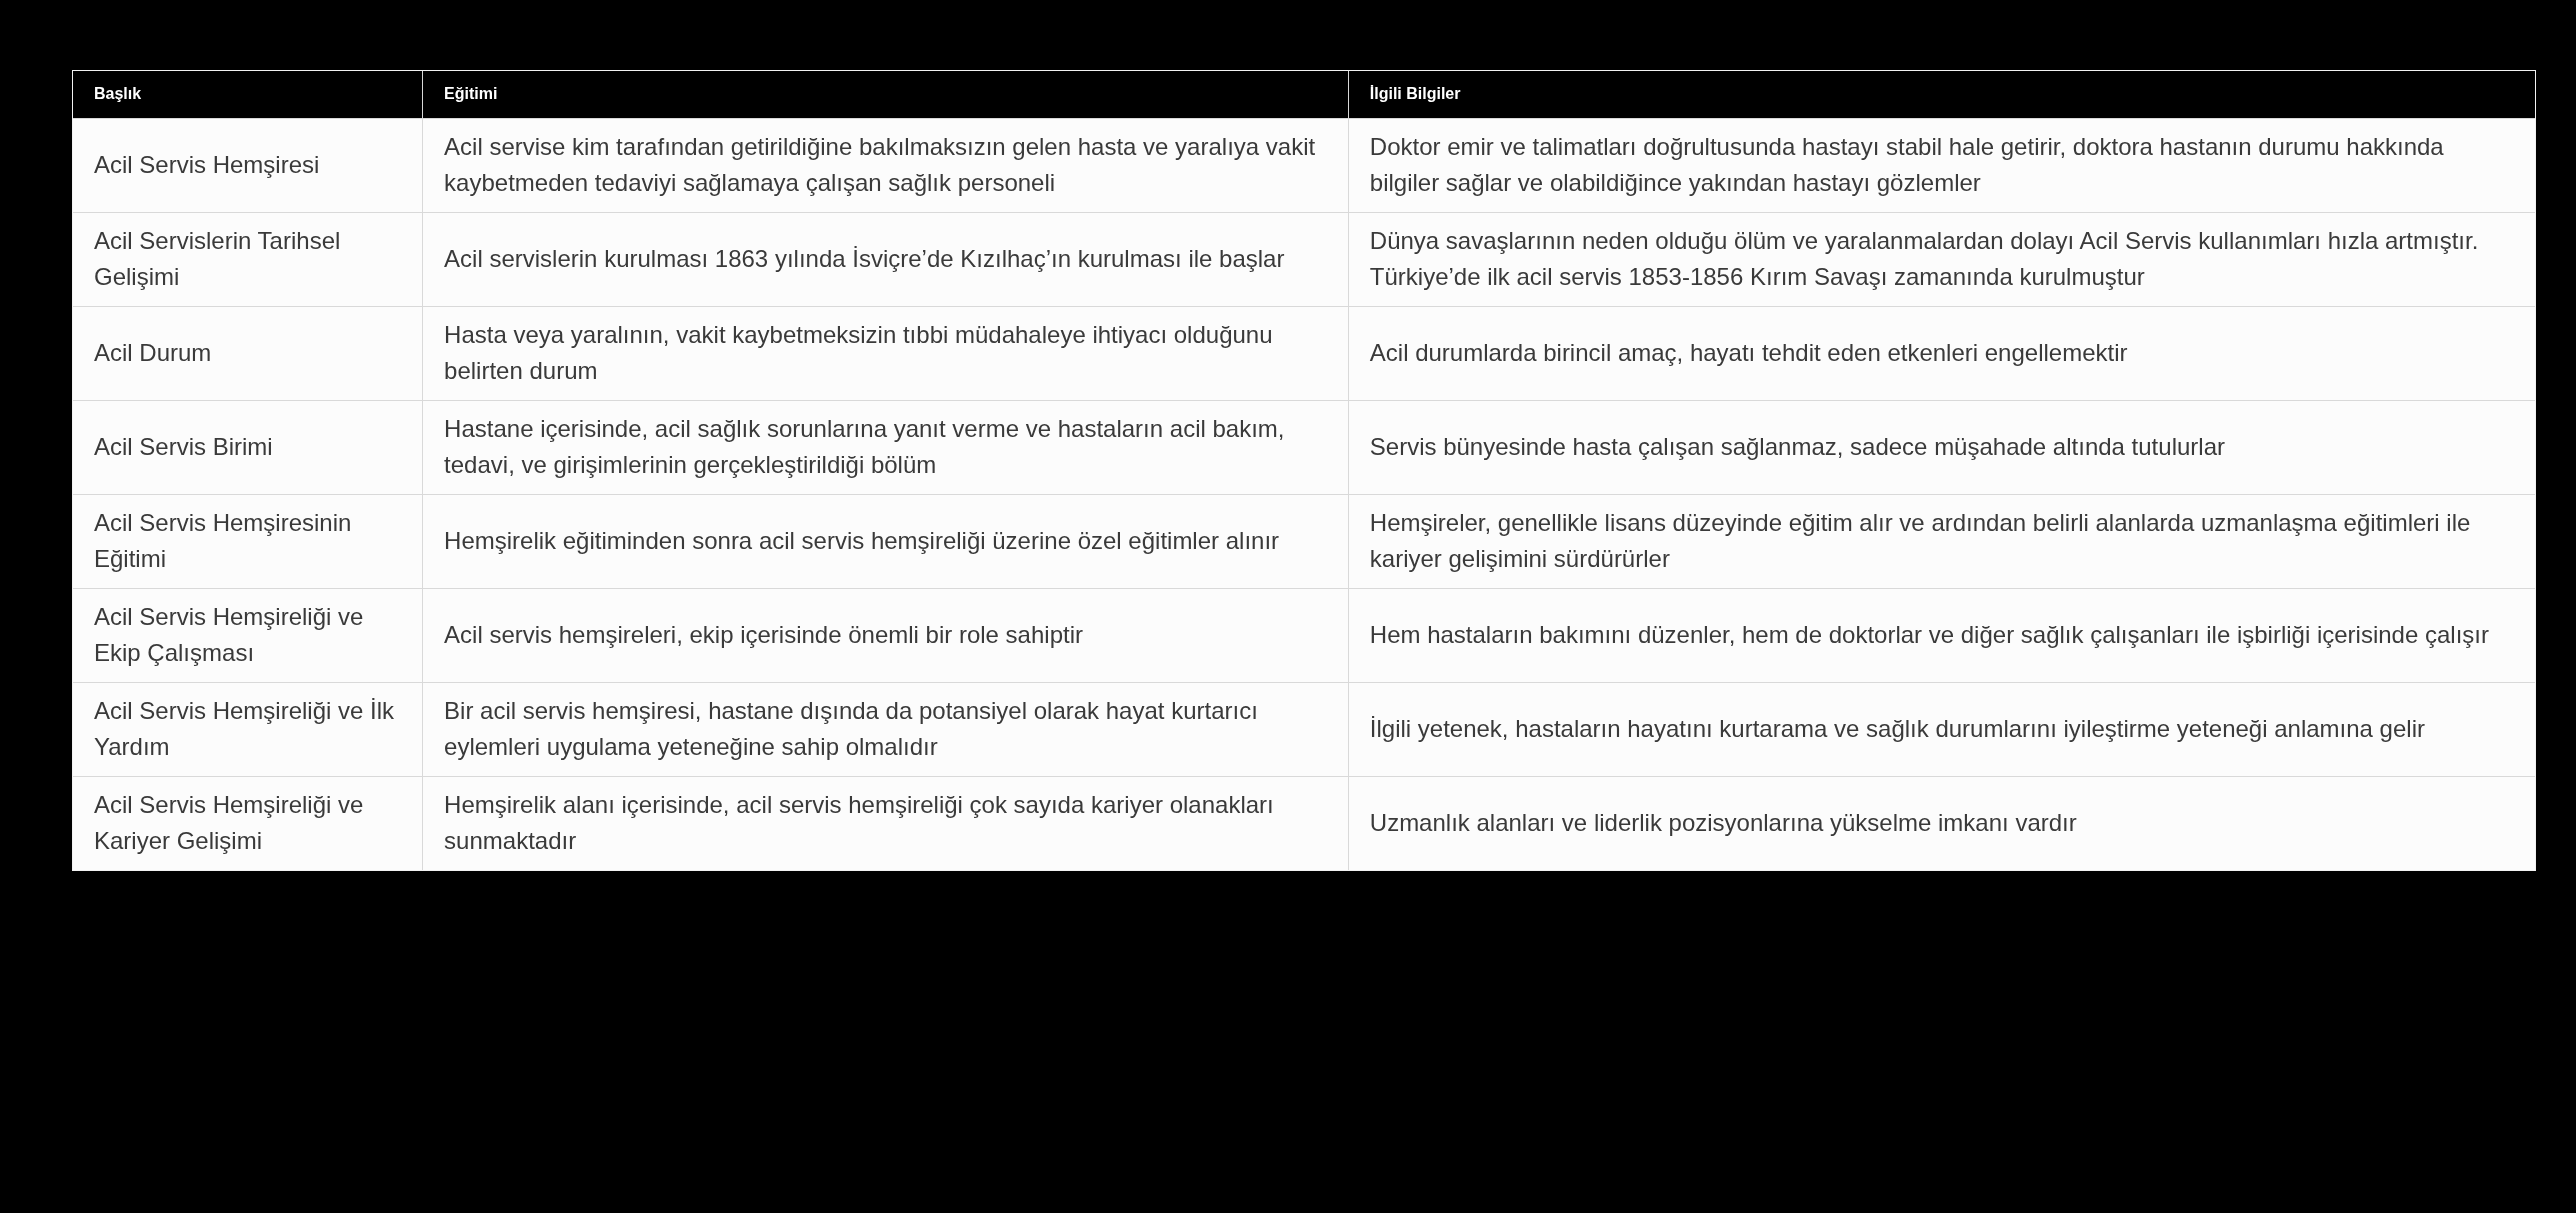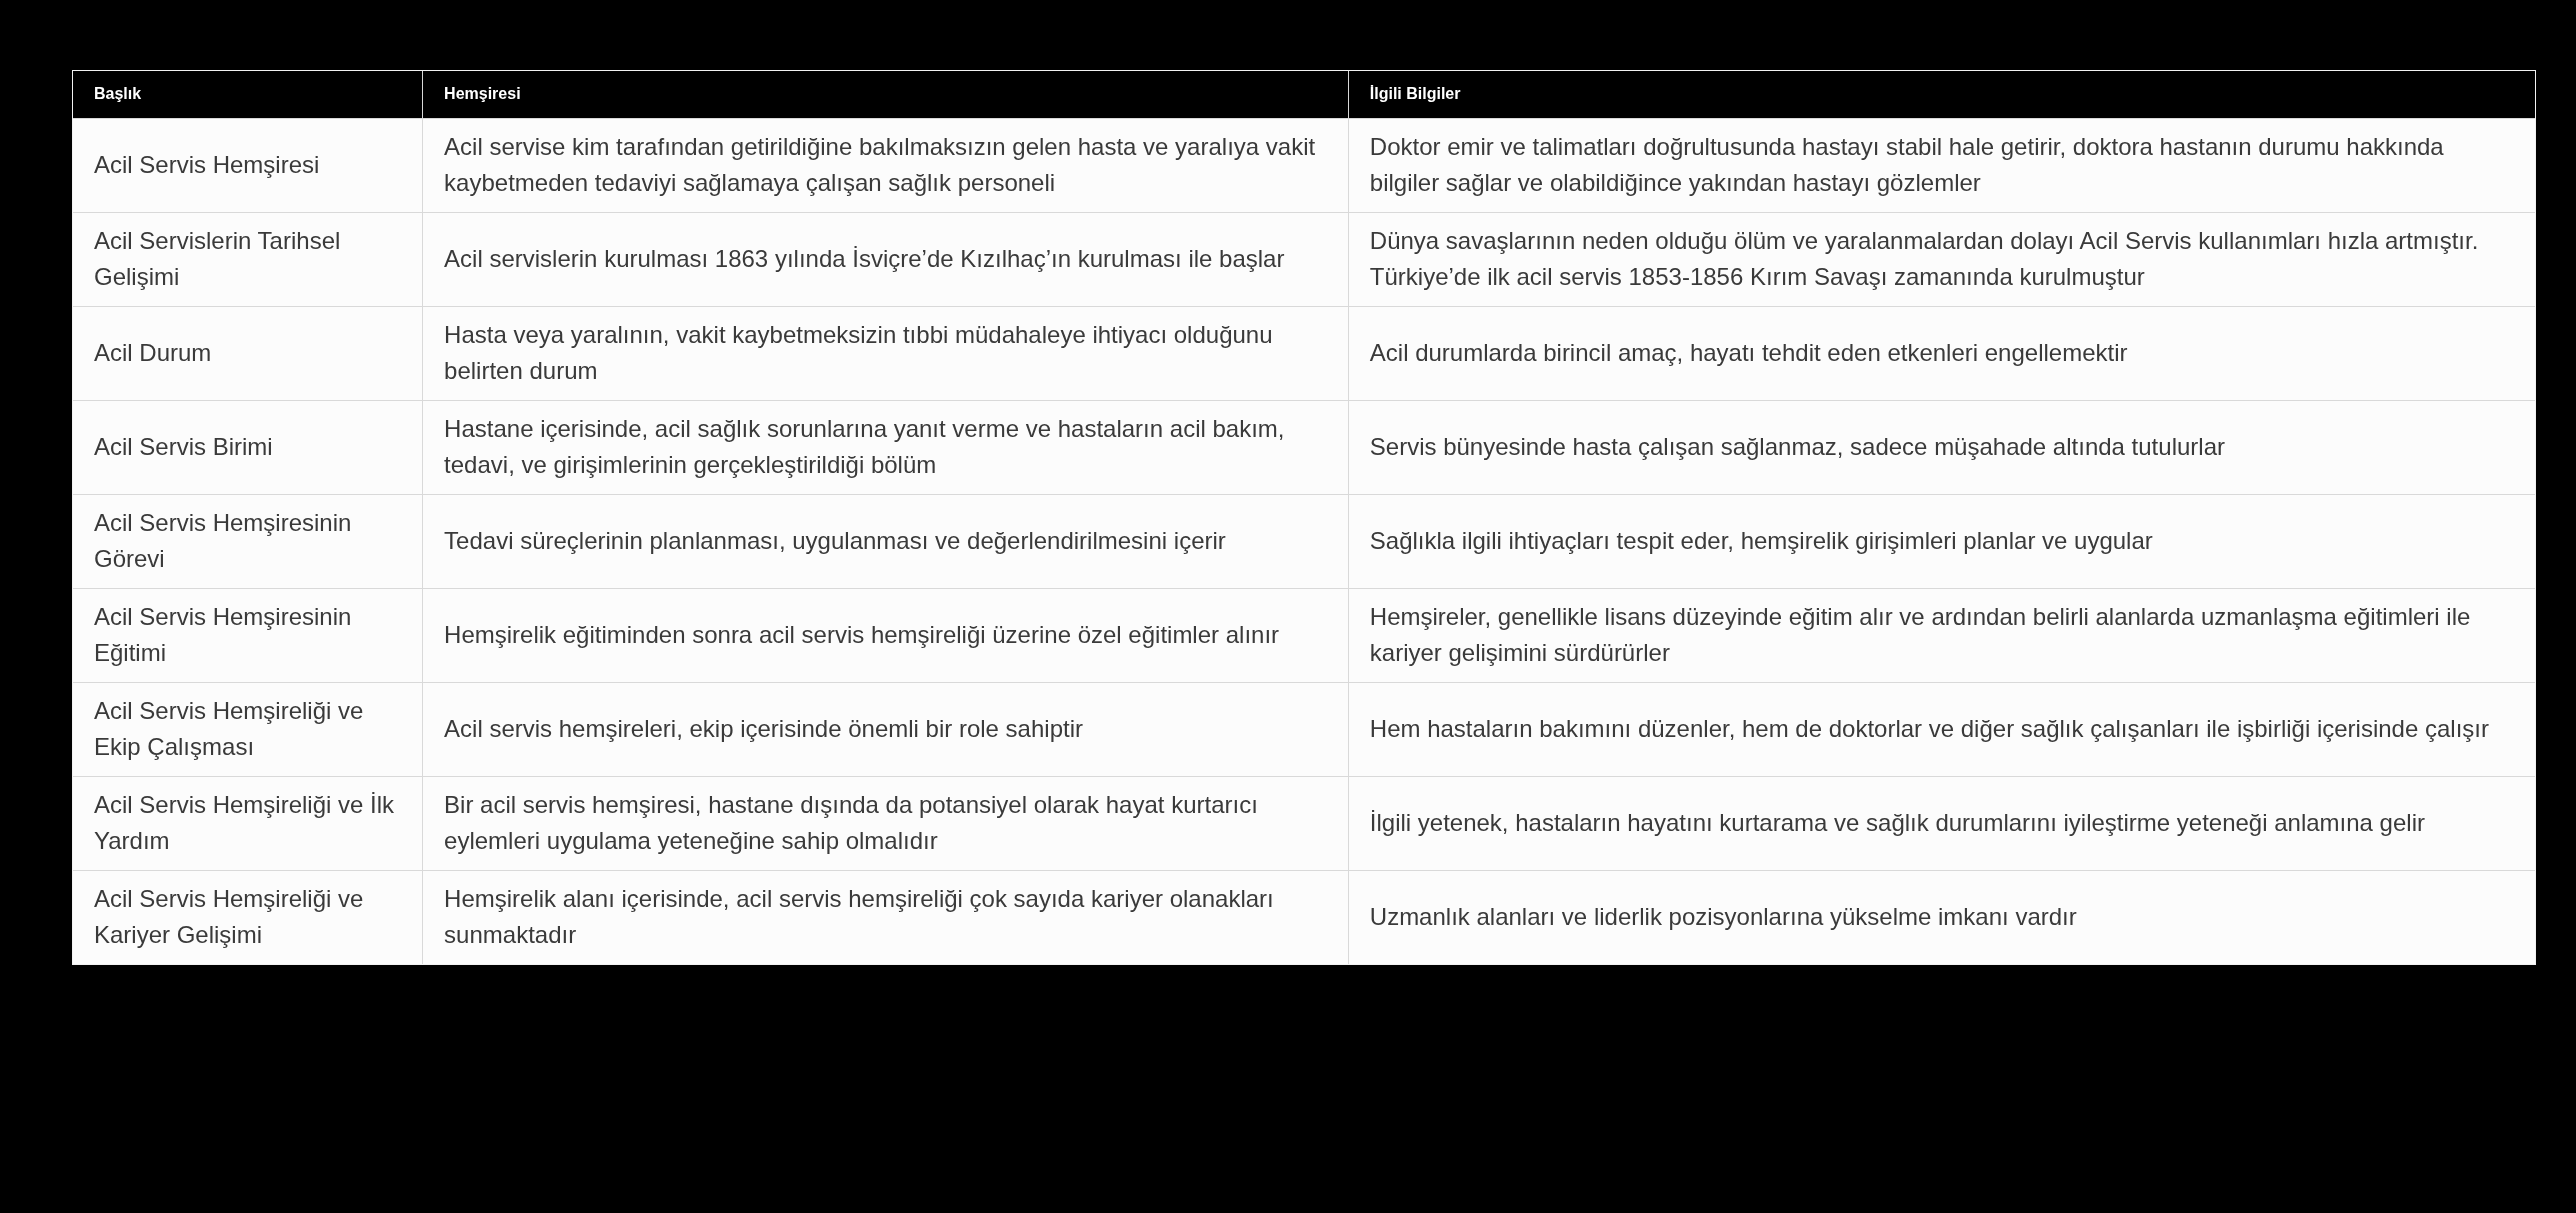--- a/index.html
+++ b/index.html
@@ -93,21 +93,21 @@
 <div class="table-wrap">
   <table class="data-table">
     <colgroup>
       <col class="c1">
         <col class="c2">
         <col class="c3">
     </colgroup>
     <thead>
       <tr>
           <th>Başlık</th>
-          <th>Hemşiresi</th>
+          <th>Eğitimi</th>
           <th>İlgili Bilgiler</th>
         </tr>
     </thead>
     <tbody>
         <tr>
           <td>Acil Servis Hemşiresi</td>
           <td>Acil servise kim tarafından getirildiğine bakılmaksızın gelen hasta ve yaralıya vakit kaybetmeden tedaviyi sağlamaya çalışan sağlık personeli</td>
           <td>Doktor emir ve talimatları doğrultusunda hastayı stabil hale getirir, doktora hastanın durumu hakkında bilgiler sağlar ve olabildiğince yakından hastayı gözlemler</td>
         </tr>
         <tr>
@@ -117,25 +117,20 @@
         </tr>
         <tr>
           <td>Acil Durum</td>
           <td>Hasta veya yaralının, vakit kaybetmeksizin tıbbi müdahaleye ihtiyacı olduğunu belirten durum</td>
           <td>Acil durumlarda birincil amaç, hayatı tehdit eden etkenleri engellemektir</td>
         </tr>
         <tr>
           <td>Acil Servis Birimi</td>
           <td>Hastane içerisinde, acil sağlık sorunlarına yanıt verme ve hastaların acil bakım, tedavi, ve girişimlerinin gerçekleştirildiği bölüm</td>
           <td>Servis bünyesinde hasta çalışan sağlanmaz, sadece müşahade altında tutulurlar</td>
-        </tr>
-        <tr>
-          <td>Acil Servis Hemşiresinin Görevi</td>
-          <td>Tedavi süreçlerinin planlanması, uygulanması ve değerlendirilmesini içerir</td>
-          <td>Sağlıkla ilgili ihtiyaçları tespit eder, hemşirelik girişimleri planlar ve uygular</td>
         </tr>
         <tr>
           <td>Acil Servis Hemşiresinin Eğitimi</td>
           <td>Hemşirelik eğitiminden sonra acil servis hemşireliği üzerine özel eğitimler alınır</td>
           <td>Hemşireler, genellikle lisans düzeyinde eğitim alır ve ardından belirli alanlarda uzmanlaşma eğitimleri ile kariyer gelişimini sürdürürler</td>
         </tr>
         <tr>
           <td>Acil Servis Hemşireliği ve Ekip Çalışması</td>
           <td>Acil servis hemşireleri, ekip içerisinde önemli bir role sahiptir</td>
           <td>Hem hastaların bakımını düzenler, hem de doktorlar ve diğer sağlık çalışanları ile işbirliği içerisinde çalışır</td>

